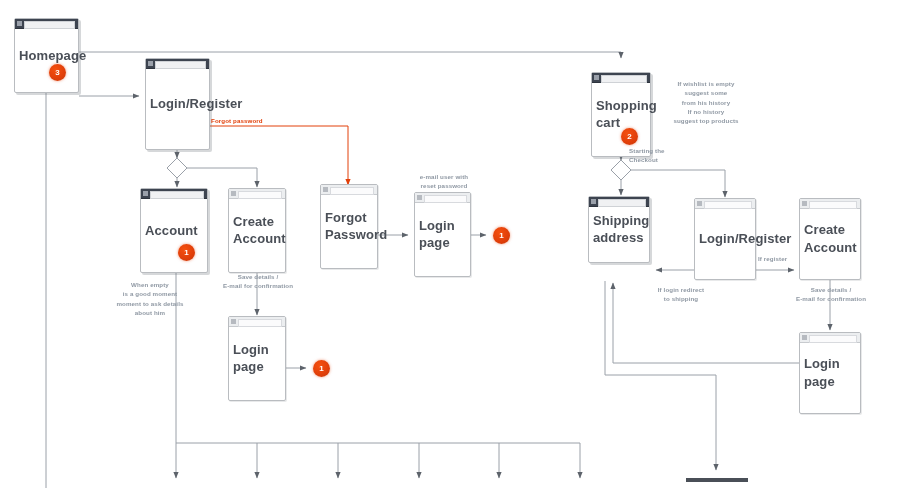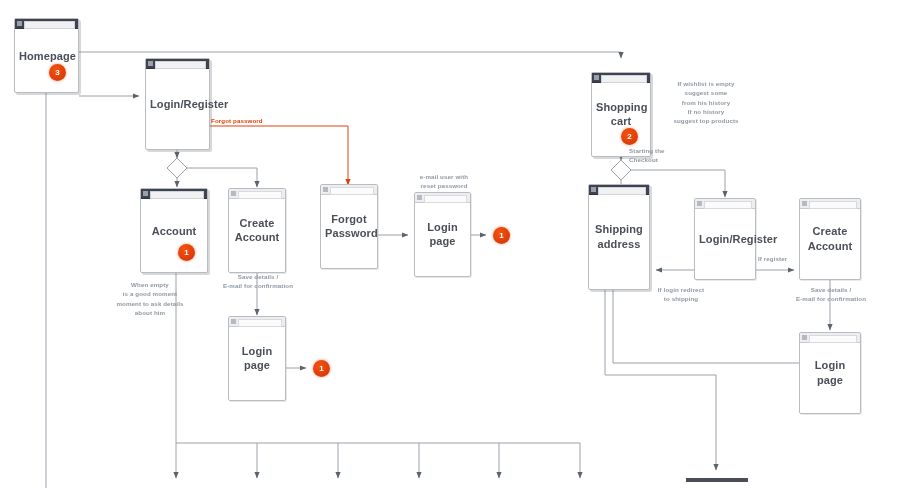--- a/index.html
+++ b/index.html
@@ -11,22 +11,22 @@
   .node{position:absolute;box-sizing:border-box;background:#ffffff;
         border:1px solid #b9bcc0;border-radius:2px;
         box-shadow:2px 2px 0 rgba(120,125,132,.30);}
   .node .titlebar{position:absolute;left:0;top:0;right:0;height:9px;
         background:#3d4450;border-bottom:1px solid #2d333d;}
   .node .tb-dots{position:absolute;left:2px;top:2px;width:5px;height:5px;
         background:#9aa0aa;}
   .node .tb-bar{position:absolute;left:9px;right:3px;top:1.5px;height:6px;
         background:#f0f1f3;border:1px solid #cfd2d6;}
   .node .label{position:absolute;left:4px;right:4px;top:50%;
-        transform:translateY(-50%);text-align:center;
-        font-size:11px;font-weight:bold;color:#4a4f57;line-height:1.35;
+        transform:translateY(-50%);
+        font-size:13px;font-weight:bold;color:#4a4f57;line-height:1.35;
         letter-spacing:.1px;}
   .node.flat{box-shadow:1px 1px 0 rgba(150,154,160,.22);}
   .node.flat .titlebar{background:#eceef0;border-bottom:1px solid #c7cace;}
   .node.flat .tb-dots{background:#b6bac0;}
   .node.flat .tb-bar{background:#fbfbfc;border:1px solid #d8dade;}
 
   
   .badge{position:absolute;border-radius:50%;
         background:radial-gradient(circle at 38% 32%,#f4500f 0%,#e2400a 55%,#c93607 100%);
         color:#fff;font-size:8px;font-weight:bold;
@@ -168,21 +168,21 @@
         <div class="label">Login page</div>
       </div>
       <div class="node" style="left: 591px; top: 72px; width: 60px; height: 85px;">
         <div class="titlebar">
           <div class="tb-dots"></div>
           <div class="tb-bar"></div>
         </div>
         <div class="label">Shopping<br>cart</div>
         <div class="badge" style="left: 29px; top: 55px; width: 17px; height: 17px;">2</div>
       </div>
-      <div class="node" style="left: 588px; top: 184px; width: 62px; height: 106px;">
+      <div class="node" style="left: 588px; top: 196px; width: 62px; height: 67px;">
         <div class="titlebar">
           <div class="tb-dots"></div>
           <div class="tb-bar"></div>
         </div>
         <div class="label">Shipping<br>address</div>
       </div>
       <div class="node flat" style="left: 694px; top: 198px; width: 62px; height: 82px;">
         <div class="titlebar">
           <div class="tb-dots"></div>
           <div class="tb-bar"></div>

